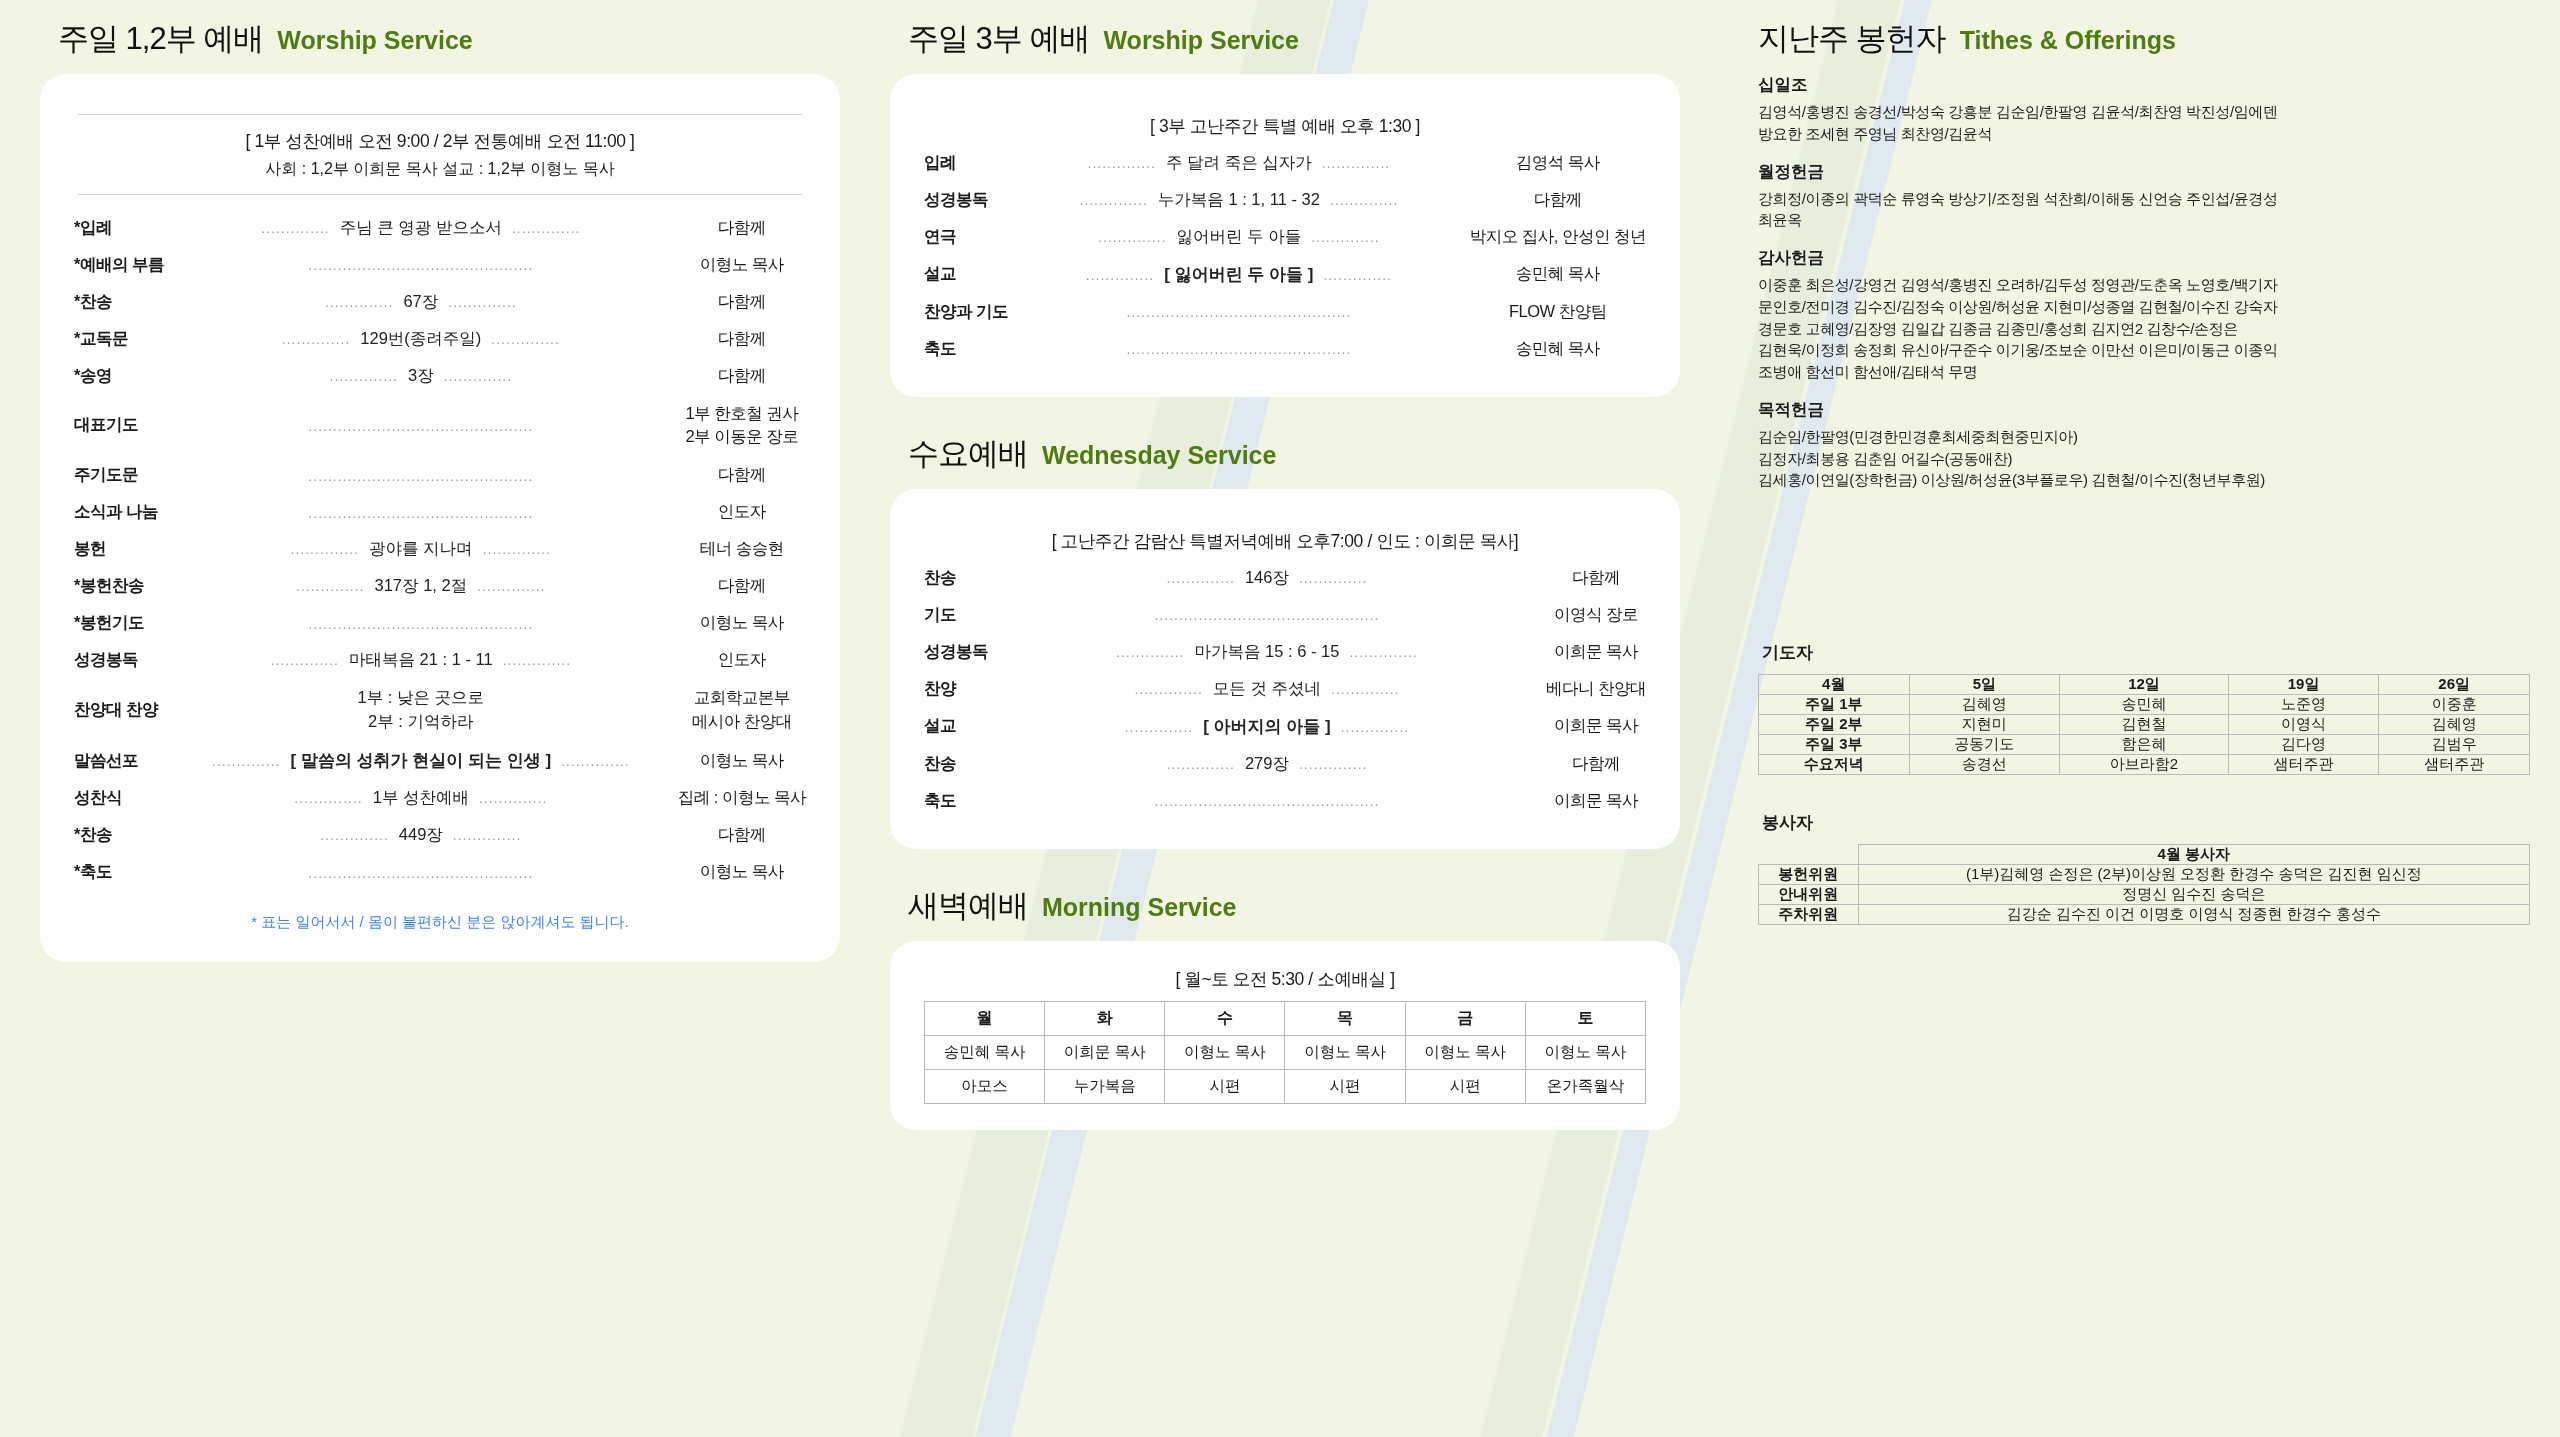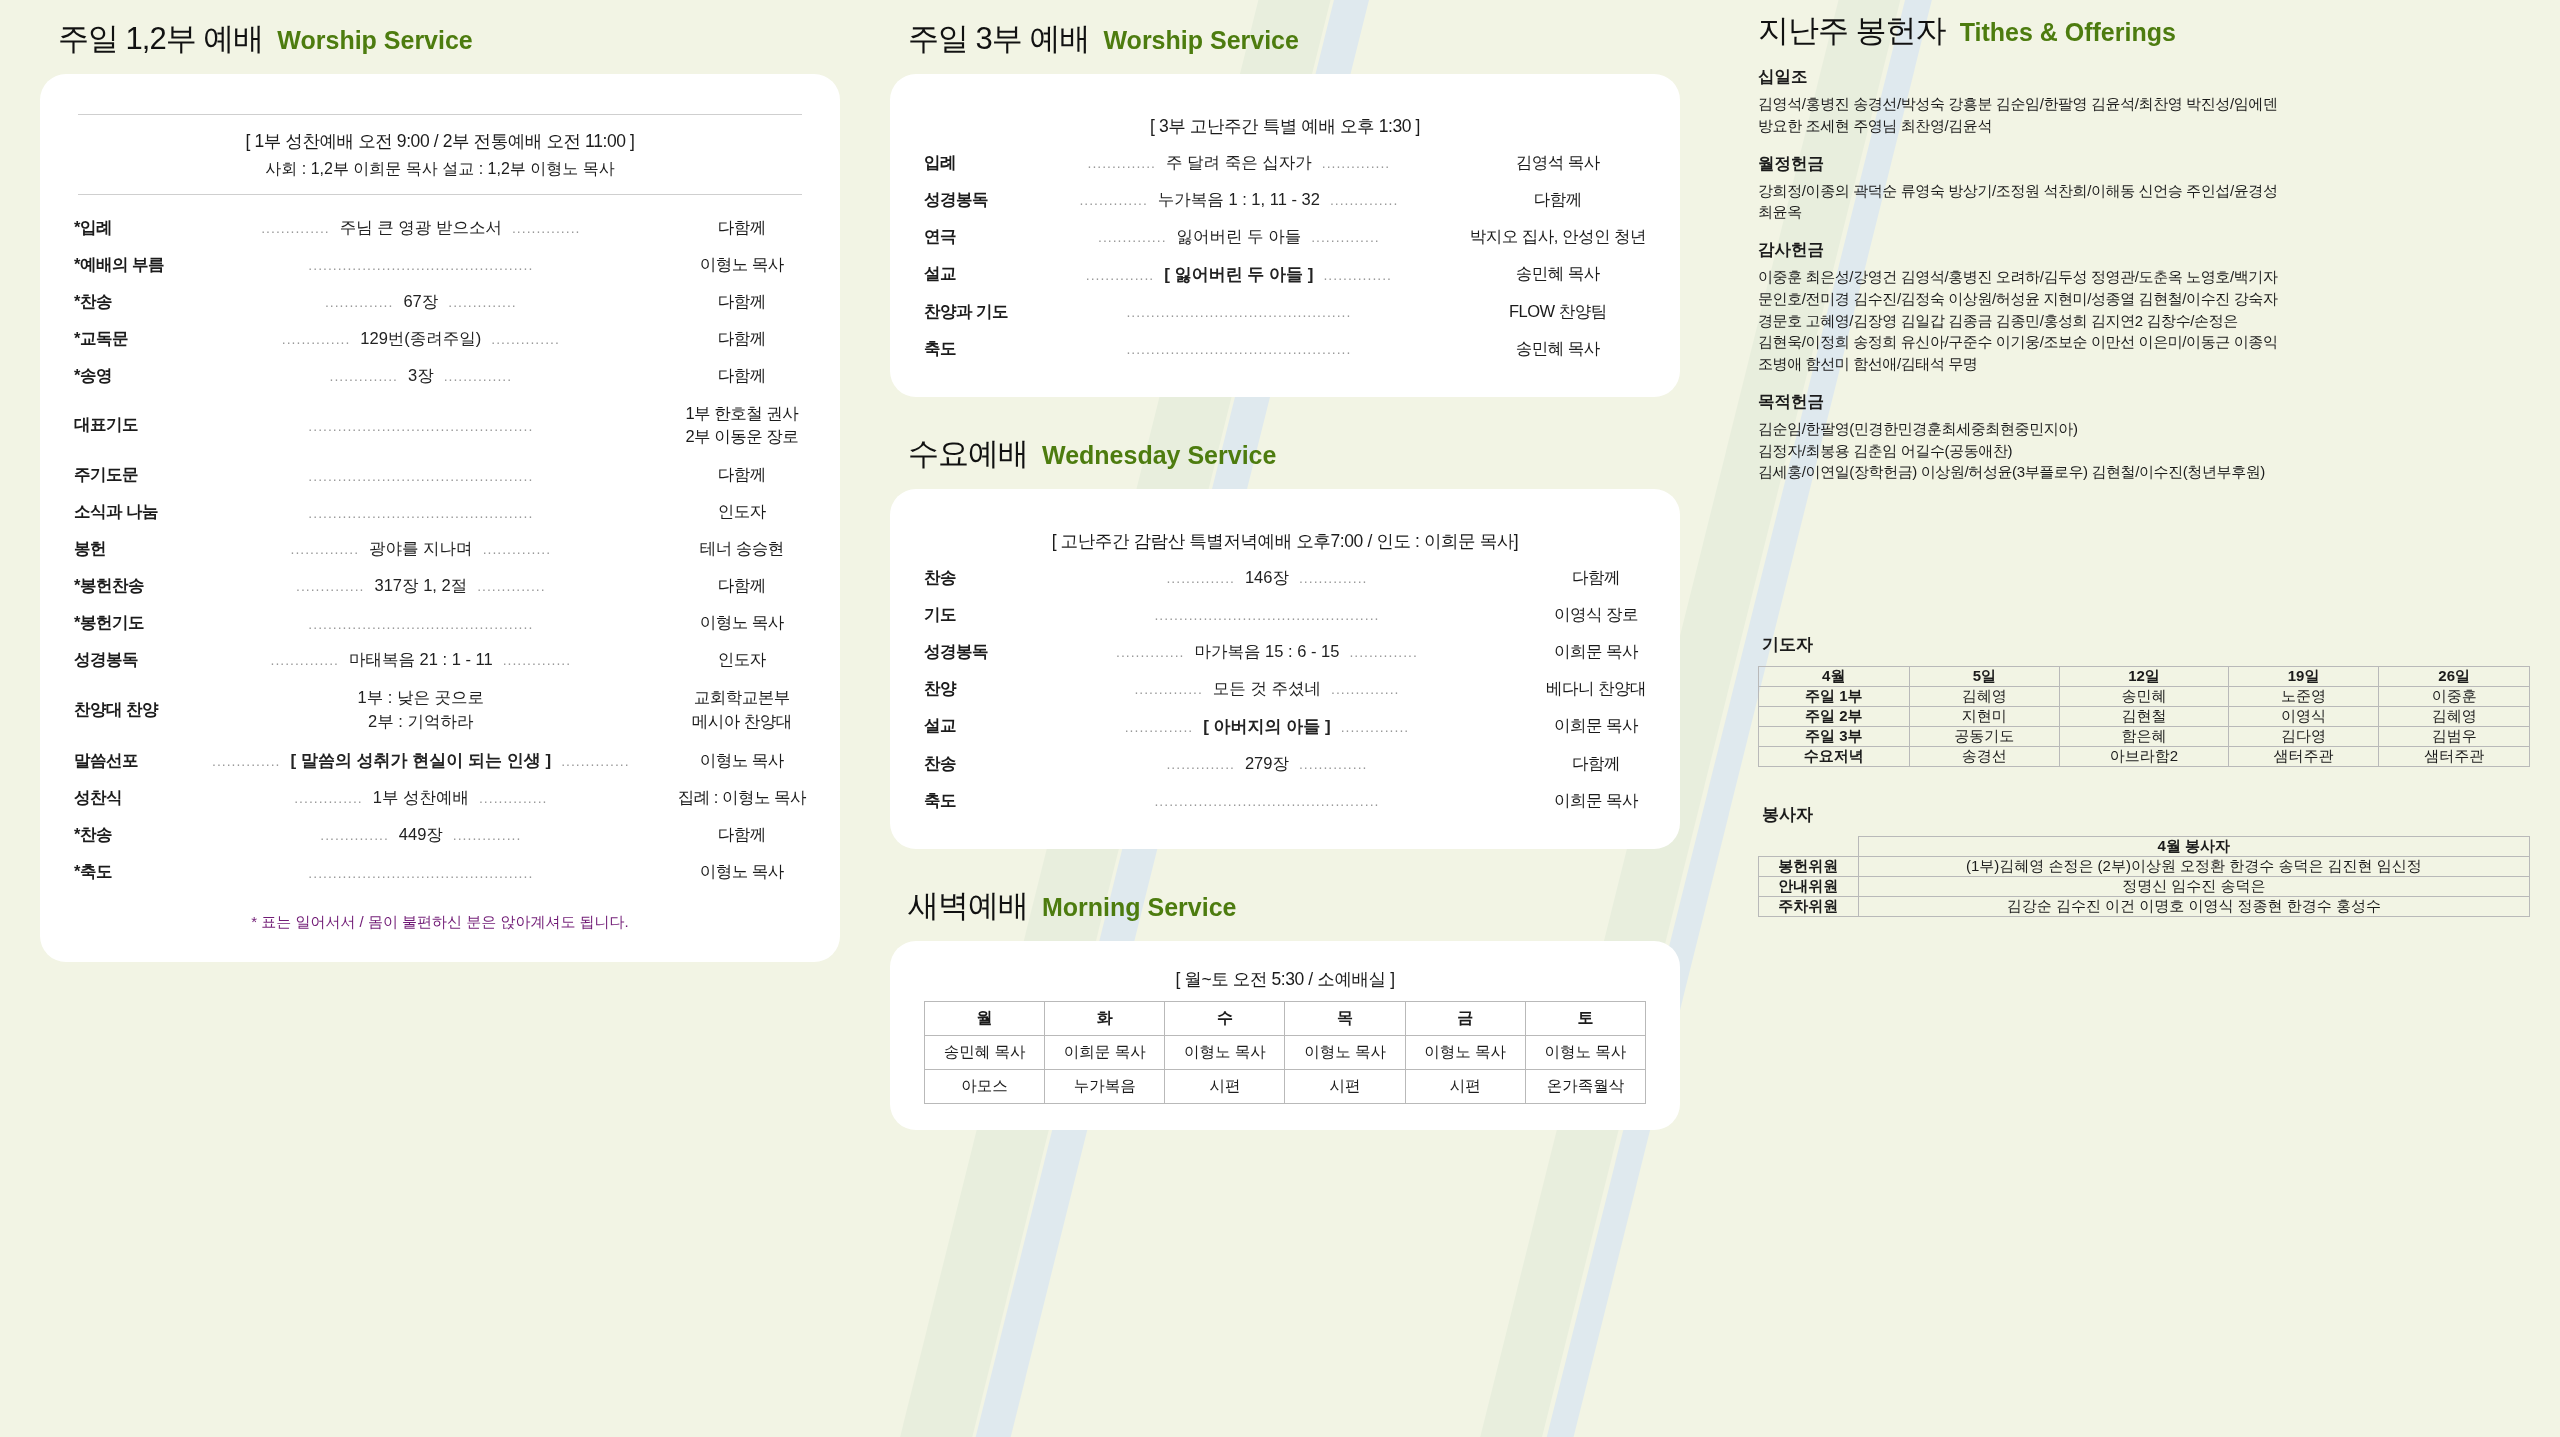--- a/index.html
+++ b/index.html
@@ -17,21 +17,21 @@
   .s1 { left:1060px; width:70px; background:#e8eedd; }
   .s2 { left:1135px; width:34px; background:#dfe9ee; }
   .s3 { left:1640px; width:60px; background:#e8eedd; }
   .s4 { left:1706px; width:26px; background:#dfe9ee; }
 
   .page { position:relative; width:2560px; height:1437px; }
 
   .col { position:absolute; }
   .col-a { left:40px;  top:18px;  width:800px; }
   .col-b { left:890px; top:18px;  width:790px; }
-  .col-c { left:1740px;top:10px;  width:790px; }
+  .col-c { left:1740px;top:18px;  width:790px; }
 
   .sec-head { display:flex; align-items:baseline; gap:14px; margin:0 0 14px 18px; }
   .sec-head .ko { font-size:31px; font-weight:normal; letter-spacing:-1px; color:#111; }
   .sec-head .en { font-size:25px; font-weight:bold; color:#4d7c0f; letter-spacing:0px; }
 
   .card { background:#ffffff; border-radius:26px; padding:26px 34px 30px 34px; }
 
   .card-title { text-align:center; font-size:17.5px; margin:14px 0 6px 0; letter-spacing:-0.4px;}
   .card-sub { text-align:center; font-size:16px; margin:4px 0 10px 0; }
   .rule { border:0; border-top:1px solid #cfcfcf; margin:14px 4px; }
@@ -40,21 +40,21 @@
   table.order td { padding:7.5px 0; font-size:16.5px; vertical-align:middle; }
   td.lbl { white-space:nowrap; font-weight:bold; width:1%; padding-right:6px; letter-spacing:-0.5px;}
   td.mid { text-align:center; position:relative; color:#222; font-size:16.5px; }
   td.rgt { white-space:nowrap; text-align:center; width:1%; padding-left:6px; letter-spacing:-0.5px;}
   .dots { color:#999; letter-spacing:1px; font-size:14px; }
   .mid .val { padding:0 10px; }
   .two-line { line-height:1.45; }
 
   .bigtitle { font-weight:bold; font-size:17px; }
 
-  .footnote { text-align:center; font-size:15px; margin-top:22px; color:#701a75; }
+  .footnote { text-align:center; font-size:15px; margin-top:22px; color:#3b82f6; }
 
   
   .off-block { margin-bottom:16px; }
   .off-block h4 { margin:0 0 5px 0; font-size:16.5px; font-weight:bold; }
   .off-block p { margin:0; font-size:15px; line-height:1.45; letter-spacing:-0.4px; }
 
   .sub-h { font-weight:bold; font-size:17px; margin:0 0 10px 4px; }
 
   table.grid { width:100%; border-collapse:collapse; font-size:15px; }
   table.grid th, table.grid td { border:1px solid #b9b9b9; padding:0 4px; text-align:center; }

